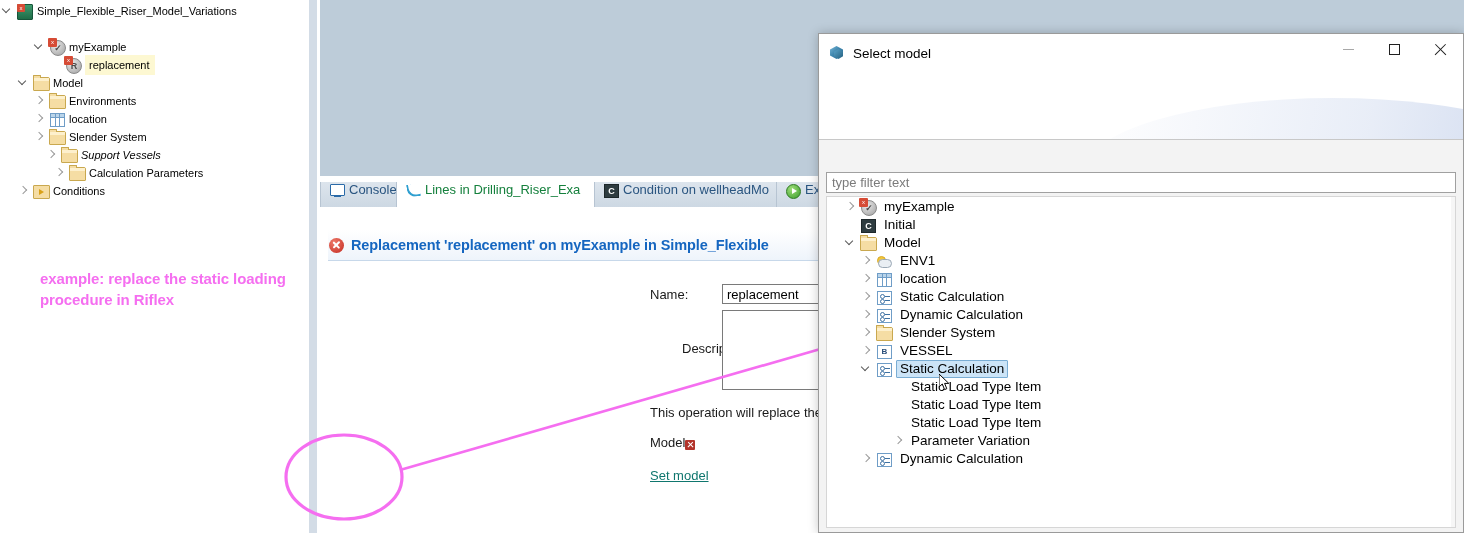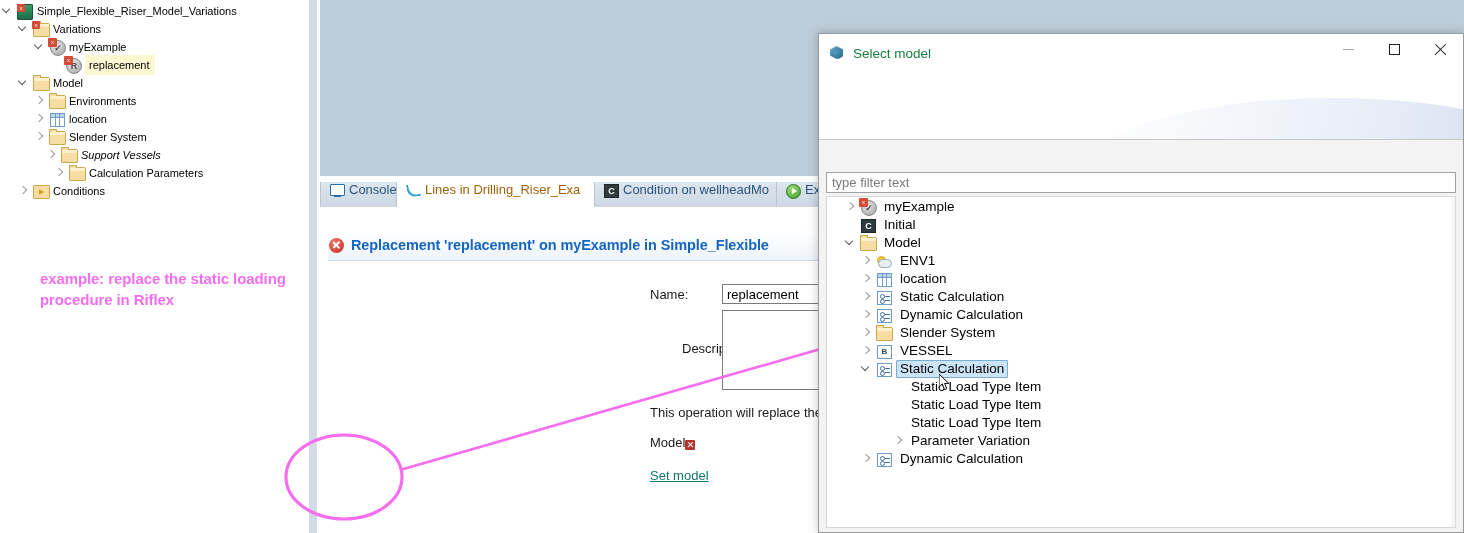--- a/index.html
+++ b/index.html
@@ -128,21 +128,21 @@
   #upper-panel .inner{position:absolute;left:2px;top:2px;right:0;bottom:4px;background:#bdccd9;}
 
   
   #tabbar{position:absolute;left:0;top:182px;right:0;height:25px;background:#cfd9e3;}
   .tab{
     position:absolute;top:0;height:25px;display:flex;
     padding:0 8px;font-size:13px;color:#2a5580;white-space:nowrap;
     border-left:1px solid #b7c4d2;border-right:1px solid #b7c4d2;
     background:linear-gradient(#dde5ed,#cdd8e3);
   }
-  .tab.active{background:#ffffff;color:#a16207;border-bottom:2px solid #3b7fc4;}
+  .tab.active{background:#ffffff;color:#15803d;border-bottom:2px solid #3b7fc4;}
   .tab .ti{display:inline-block;width:16px;height:16px;margin-right:4px;position:relative;flex:0 0 16px;}
   
   .icn-console{position:absolute;left:1px;top:2px;width:13px;height:10px;background:#fff;border:1.5px solid #2a6aa8;border-radius:1px;}
   .icn-console::after{content:"";position:absolute;left:3px;top:10px;width:7px;height:2px;background:#2a6aa8;}
   
   .icn-wrench{position:absolute;left:2px;top:2px;width:11px;height:11px;
     border-left:2.5px solid #2f9fd0;border-bottom:2.5px solid #2f9fd0;border-radius:0 0 0 9px;transform:rotate(-10deg);}
   
   .icn-csq{position:absolute;left:1px;top:2px;width:13px;height:12px;background:#2e3c40;border:1px solid #1d272a;color:#fff;font-size:9px;line-height:12px;text-align:center;font-weight:bold;}
   
@@ -214,21 +214,21 @@
   #dlg-icon .cube{
     position:absolute;left:1px;top:1px;width:13px;height:13px;
     background:linear-gradient(135deg,#79b7d6 0%,#3f86ae 45%,#2e6f96 100%);
     clip-path:polygon(50% 0,100% 26%,100% 74%,50% 100%,0 74%,0 26%);
   }
   #dlg-icon .cube2{
     position:absolute;left:5px;top:4px;width:9px;height:10px;
     background:linear-gradient(135deg,#5ba3c9,#24607f);
     clip-path:polygon(50% 0,100% 28%,100% 72%,50% 100%,0 72%,0 28%);
   }
-  #dlg-title{font-size:13.5px;color:#15803d;}
+  #dlg-title{font-size:13.5px;color:#000000;}
   .wbtn{
     position:absolute;top:0;width:46px;height:30px;display:flex;align-items:center;justify-content:center;
     cursor:pointer;
   }
   #btn-min{right:92px;} #btn-max{right:46px;} #btn-close{right:0;}
   #btn-min .g{width:11px;height:1px;background:#a8a8a8;}
   #btn-max .g{width:11px;height:11px;border:1.4px solid #202020;box-sizing:border-box;}
   #btn-close .g{position:relative;width:13px;height:13px;}
   #btn-close .g::before,#btn-close .g::after{
     content:"";position:absolute;left:-1px;top:6px;width:15px;height:1.4px;background:#202020;
@@ -264,29 +264,20 @@
 <div id="left-tree">
     <div class="tnode" style="top: 2px; position: absolute; left: 0px; right: 0px;">
       <span class="tw chev open"></span>
       <span class="tic">
         <span class="ic-proj">
           <span class="badge">x</span>
         </span>
       </span>
       <span class="tlbl">Simple_Flexible_Riser_Model_Variations</span>
     </div>
-    <div class="tnode" style="top: 20px; position: absolute; left: 0px; right: 0px;">
-      <span class="tw"></span>
-      <span class="tw chev open"></span>
-      <span class="tic">
-        <span class="ic-folder ic-folder-x"></span>
-        <span class="badge" style="position:absolute;left:0px;top:0px;width:8px;height:8px;background:#d64b35;border-radius:1px;color:#fff;font-size:6px;line-height:8px;text-align:center;">x</span>
-      </span>
-      <span class="tlbl">Variations</span>
-    </div>
     <div class="tnode" style="top: 38px; position: absolute; left: 0px; right: 0px;">
       <span class="tw"></span>
       <span class="tw"></span>
       <span class="tw chev open"></span>
       <span class="tic">
         <span class="ic-circ">
           <span class="glyph">✓</span>
           <span class="badge">x</span>
         </span>
       </span>

